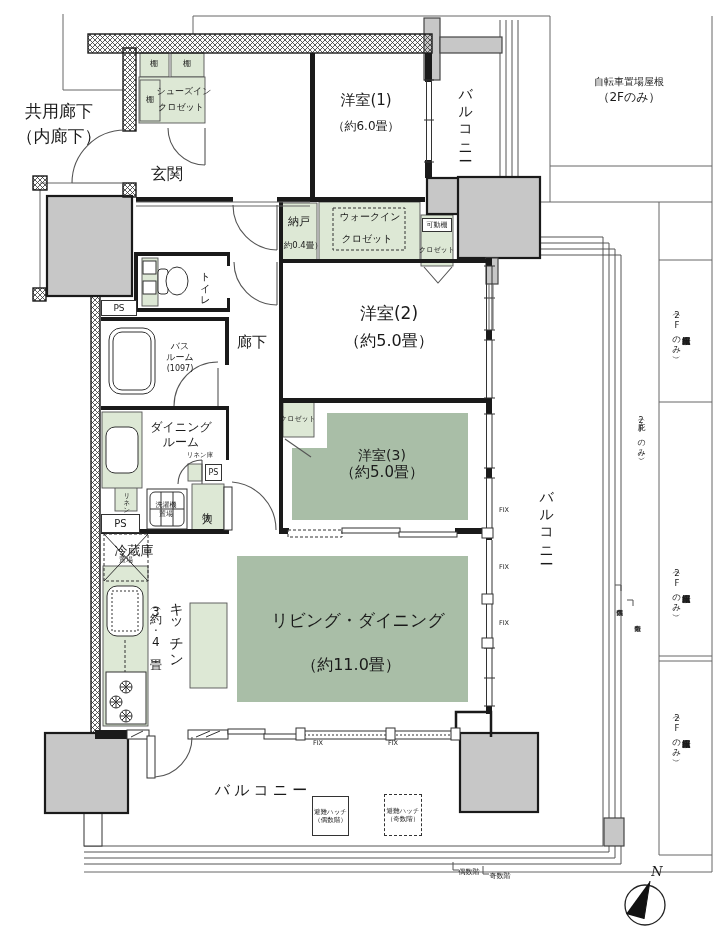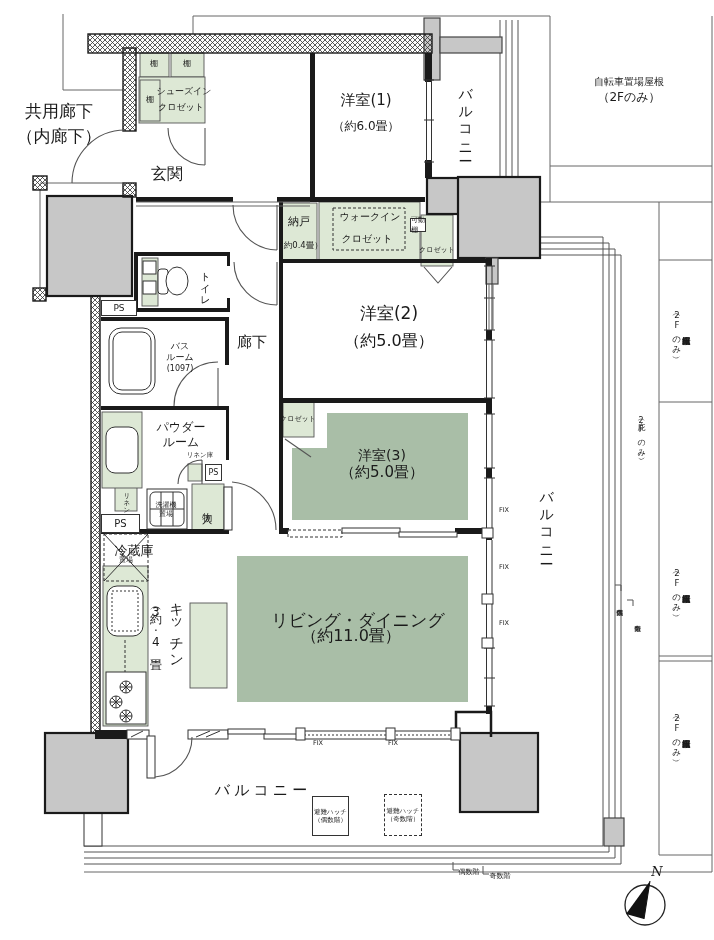--- a/index.html
+++ b/index.html
@@ -262,28 +262,28 @@
 <div class="lb" style="left:184px;top:91px;font-size:9px">シューズイン</div>
 <div class="lb" style="left:181px;top:107px;font-size:9px">クロゼット</div>
 
 <div class="lb" style="left:366px;top:101px;font-size:15px">洋室(1)</div>
 <div class="lb" style="left:366px;top:127px;font-size:12px">（約6.0畳）</div>
 <div class="lb" style="left:389px;top:314px;font-size:17px">洋室(2)</div>
 <div class="lb" style="left:389px;top:341px;font-size:16px">（約5.0畳）</div>
 <div class="lb" style="left:382px;top:455px;font-size:14px">洋室(3)</div>
 <div class="lb" style="left:382px;top:473px;font-size:15px">（約5.0畳）</div>
 <div class="lb" style="left:358px;top:621px;font-size:17px">リビング・ダイニング</div>
-<div class="lb" style="left:351px;top:636px;font-size:16px">（約11.0畳）</div>
+<div class="lb" style="left:351px;top:665px;font-size:16px">（約11.0畳）</div>
 
 <div class="lb v" style="left:177px;top:627px;font-size:14px">キッチン</div>
 <div class="lb v" style="left:155px;top:627px;font-size:12px">（約3.4畳）</div>
 
 <div class="lb" style="left:252px;top:343px;font-size:15px">廊下</div>
 <div class="lb v" style="left:205px;top:283px;font-size:10px">トイレ</div>
-<div class="lb" style="left:181px;top:428px;font-size:12px">パウダー</div>
+<div class="lb" style="left:181px;top:428px;font-size:12px">ダイニング</div>
 <div class="lb" style="left:181px;top:443px;font-size:12px">ルーム</div>
 <div class="lb" style="left:180px;top:346px;font-size:9px">バス</div>
 <div class="lb" style="left:180px;top:357px;font-size:9px">ルーム</div>
 <div class="lb" style="left:180px;top:369px;font-size:8px">(1097)</div>
 
 <div class="lb" style="left:299px;top:222px;font-size:11px">納戸</div>
 <div class="lb" style="left:299px;top:246px;font-size:8.5px">（約0.4畳）</div>
 <div class="lb" style="left:370px;top:217px;font-size:10px">ウォークイン</div>
 <div class="lb" style="left:367px;top:239px;font-size:10px">クロゼット</div>
 <div class="lb" style="left:437px;top:250px;font-size:7px">クロゼット</div>
@@ -299,21 +299,21 @@
 <div class="box" style="left:101px;top:300px;width:36px;height:16px;font-size:9px">
       <span>PS</span>
     </div>
 <div class="box" style="left:205px;top:464px;width:17px;height:17px;font-size:8px">
       <span>PS</span>
     </div>
 <div class="box" style="left:101px;top:514px;width:39px;height:19px;font-size:10px">
       <span>PS</span>
     </div>
 
-<div class="box" style="left:410px;top:218px;width:16px;height:14px;font-size:7px;border-width:0.8px">
+<div class="box" style="left:422px;top:218px;width:30px;height:14px;font-size:7px;border-width:0.8px">
       <span>可動棚</span>
     </div>
 
 <div class="lb v" style="left:466px;top:117px;font-size:14px;letter-spacing:3px">バルコニー</div>
 <div class="lb v" style="left:547px;top:520px;font-size:14px;letter-spacing:3px">バルコニー</div>
 <div class="lb" style="left:263px;top:791px;font-size:15px;letter-spacing:4px">バルコニー</div>
 
 <div class="lb" style="left:629px;top:82px;font-size:10px">自転車置場屋根</div>
 <div class="lb" style="left:629px;top:98px;font-size:12px">（2Fのみ）</div>
 <div class="lb v" style="left:681px;top:330px;font-size:8.5px;letter-spacing:0">自転車置場屋根

